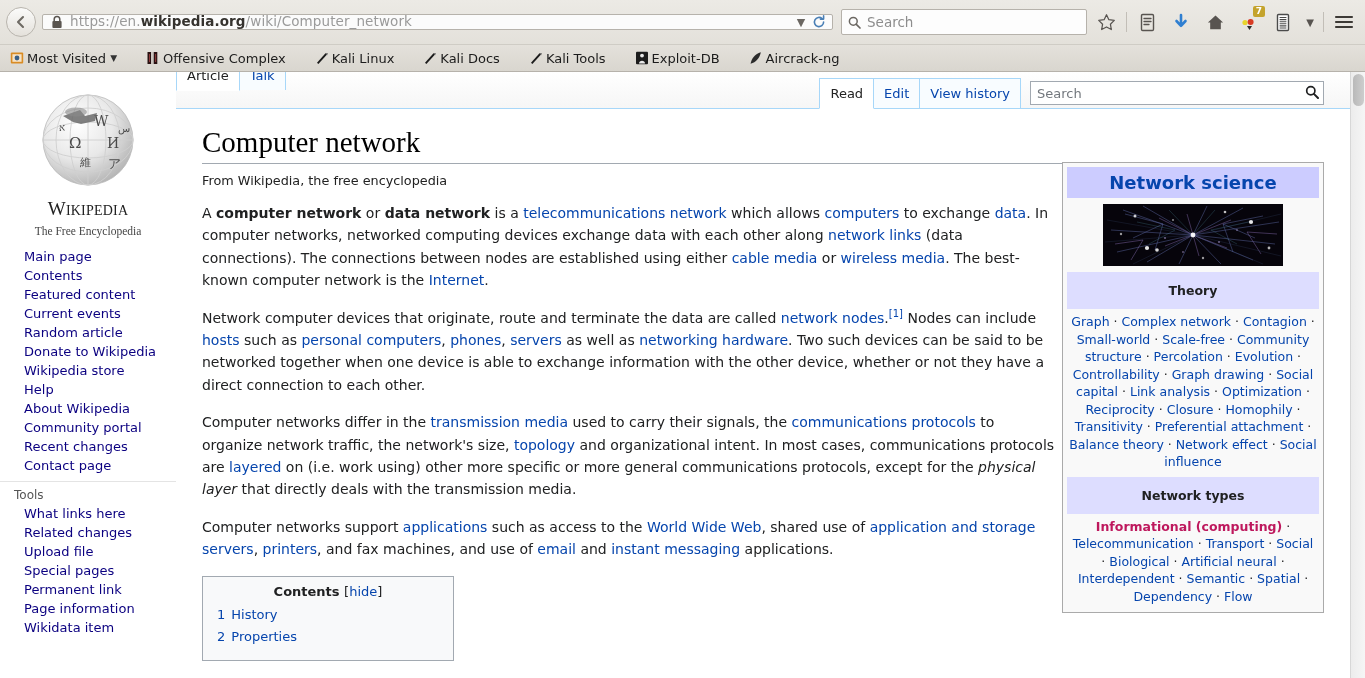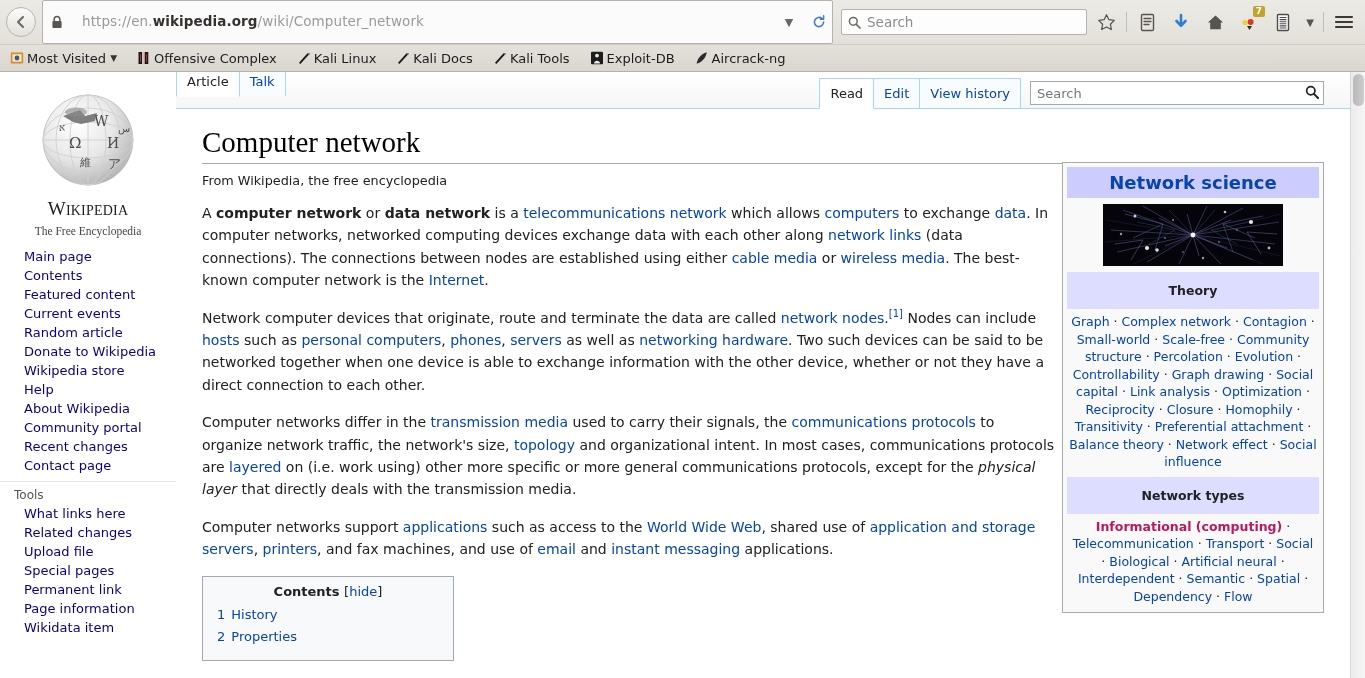--- a/index.html
+++ b/index.html
@@ -29,30 +29,29 @@
     border-radius: 50%;
     border: 1px solid #b9b5ae;
     background: linear-gradient(to bottom,#fbfbfa,#e4e1db);
     display: flex; align-items: center; justify-content: center;
     color: #6e6a64;
     font-size: 17px;
     flex: 0 0 auto;
   }
   #urlbar {
     flex: 1 1 auto;
-    height: 44px;
+    height: 16px;
     background: #fbfbfb;
     border: 1px solid #b6b2ab;
     border-radius: 2px;
     display: flex;
     align-items: center;
     padding: 0 4px 0 8px;
     min-width: 0;
     margin-left: 2px;
-    gap: 12px;
   }
   #urlbar .lock { margin-right: 7px; display:flex; align-items:center; }
   #url-text {
     flex: 1 1 auto;
     font-size: 13.5px;
     color: #9a9a9a;
     white-space: nowrap;
     overflow: hidden;
     line-height: 1;
     letter-spacing: .1px;
@@ -90,21 +89,21 @@
     border-radius:2px;
     padding:1px 3px;
     line-height:1;
   }
 
   
   #bookmarks-bar {
     height: 27px;
     display:flex; align-items:center;
     padding: 0 5px;
-    gap: 10px;
+    gap: 19px;
     background: linear-gradient(to bottom,#e4e1db,#d9d6cf);
     border-top: 1px solid #cfccc5;
   }
   .bm-item {
     display:flex; align-items:center;
     font-size: 13px;
     color: #1c1c1c;
     padding: 2px 5px;
     border-radius: 2px;
     white-space: nowrap;
@@ -191,21 +190,21 @@
     background:#fff;
   }
 
   
   #tabs-row {
     position:relative;
     height: 37px;
     border-bottom: 1px solid #a7d7f9;
     background: linear-gradient(to bottom,#fff,#f6f6f6);
   }
-  #ns-tabs { position:absolute; left:0; bottom:12px; display:flex; align-items:flex-end;justify-content:flex-end; }
+  #ns-tabs { position:absolute; left:0; bottom:18px; display:flex; align-items:flex-end;justify-content:flex-end; }
   #view-tabs { position:absolute; right:330px; bottom:0; display:flex; align-items:flex-end; }
   .wtab {
     font-size: 13px;
     padding: 8px 10px 7px 10px;
     line-height: 14px;
     color: #0645ad;
     text-decoration:none;
     border: 1px solid #a7d7f9;
     border-bottom: none;
     background: #f8fcff;

